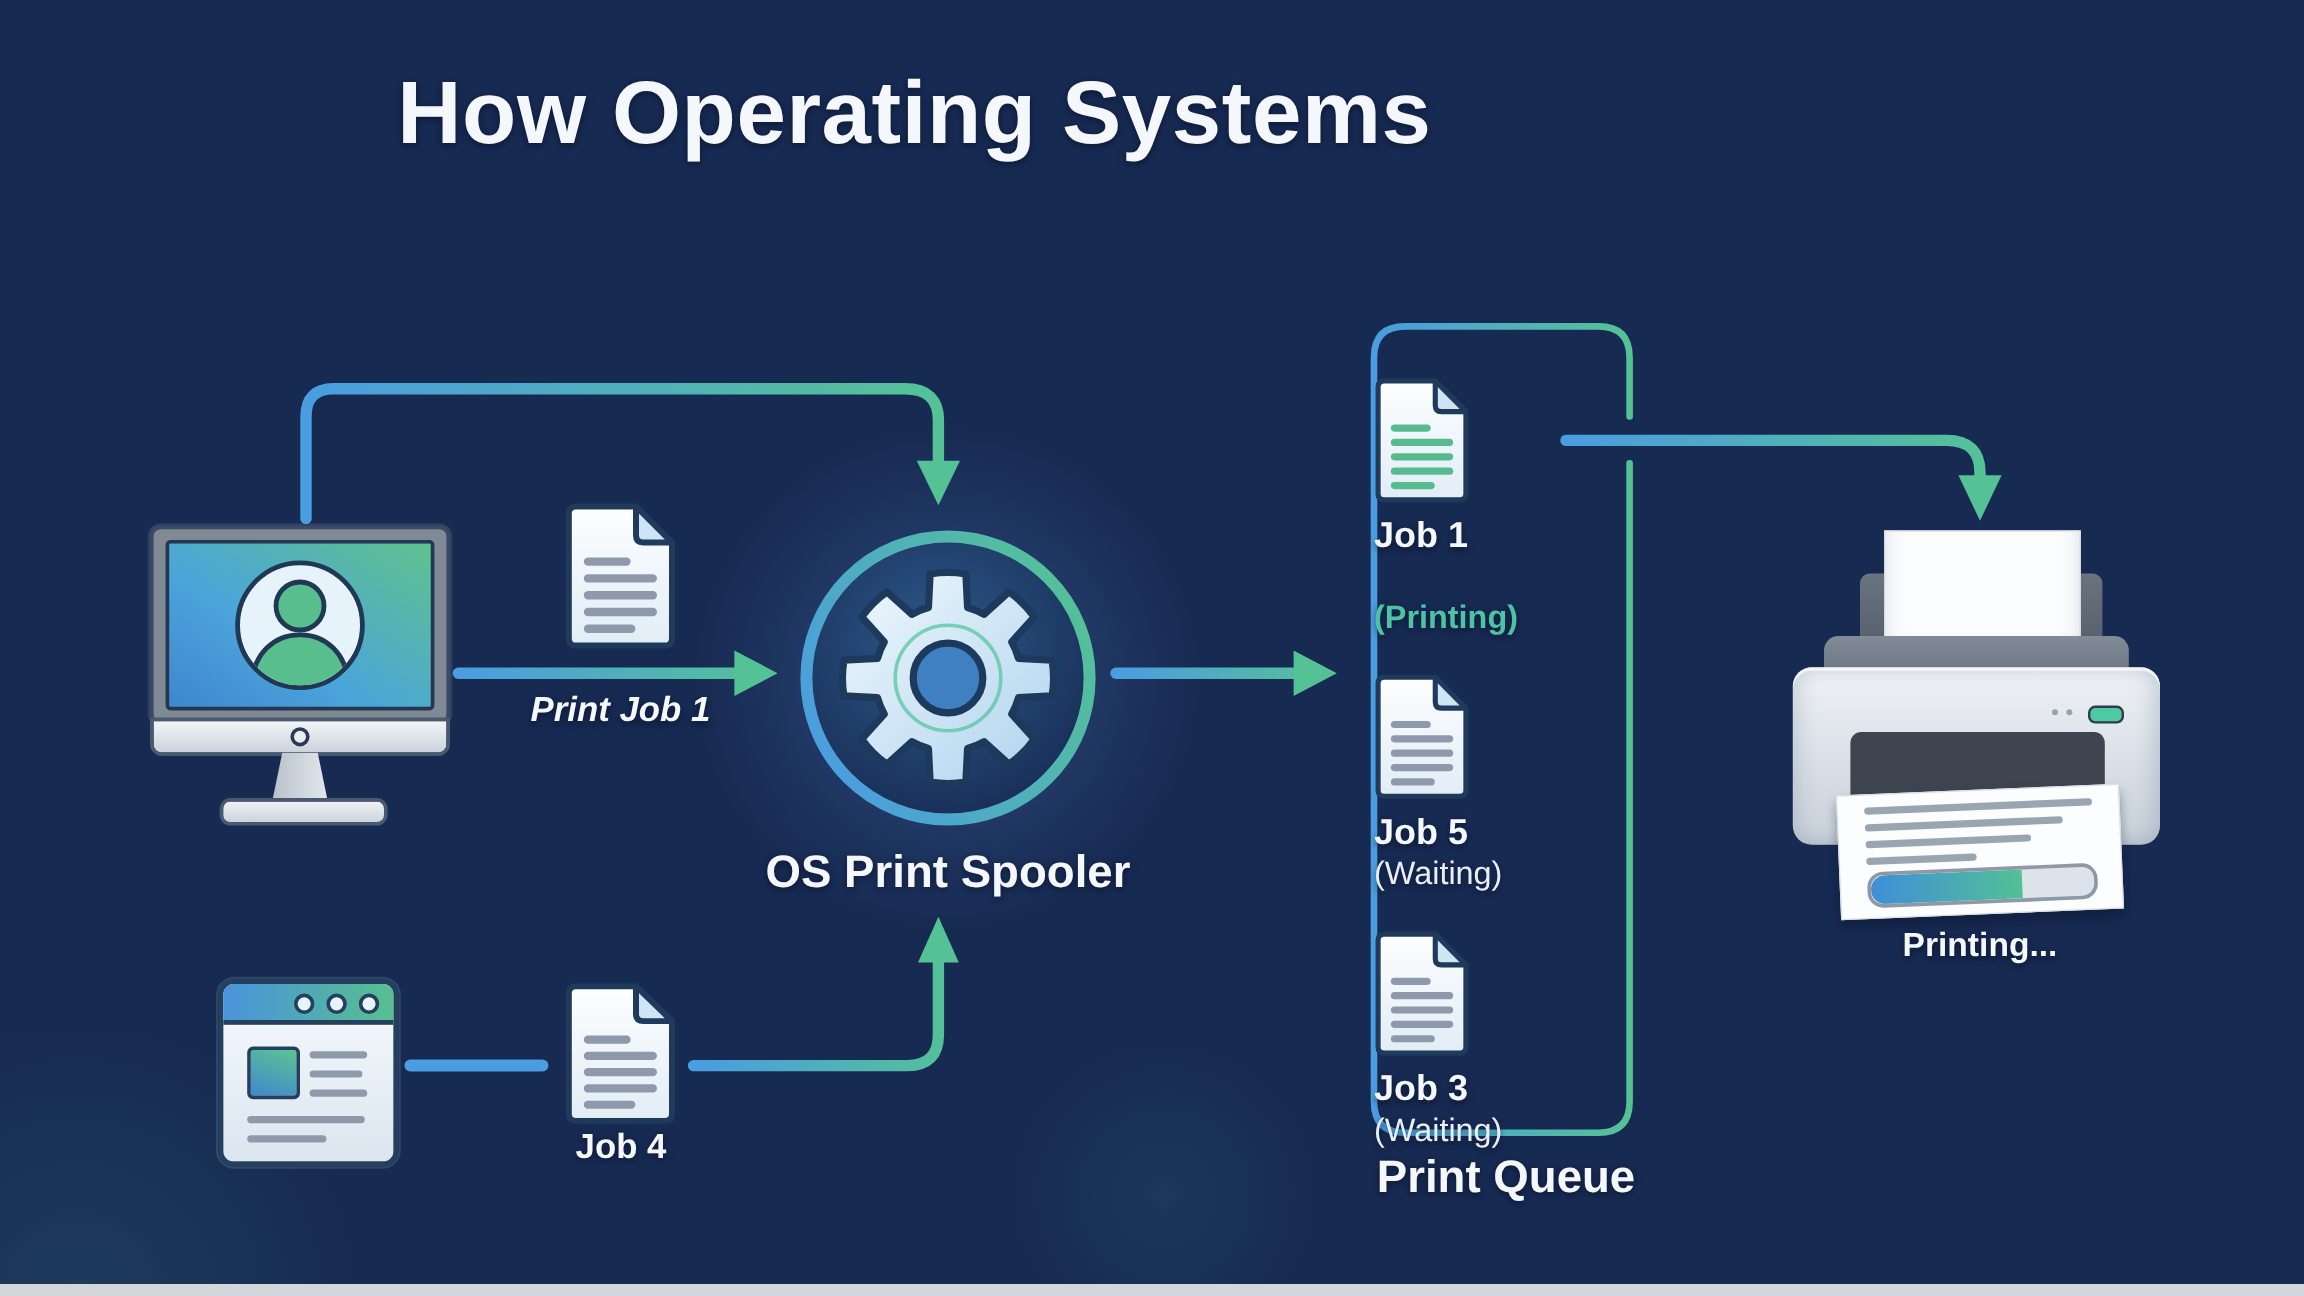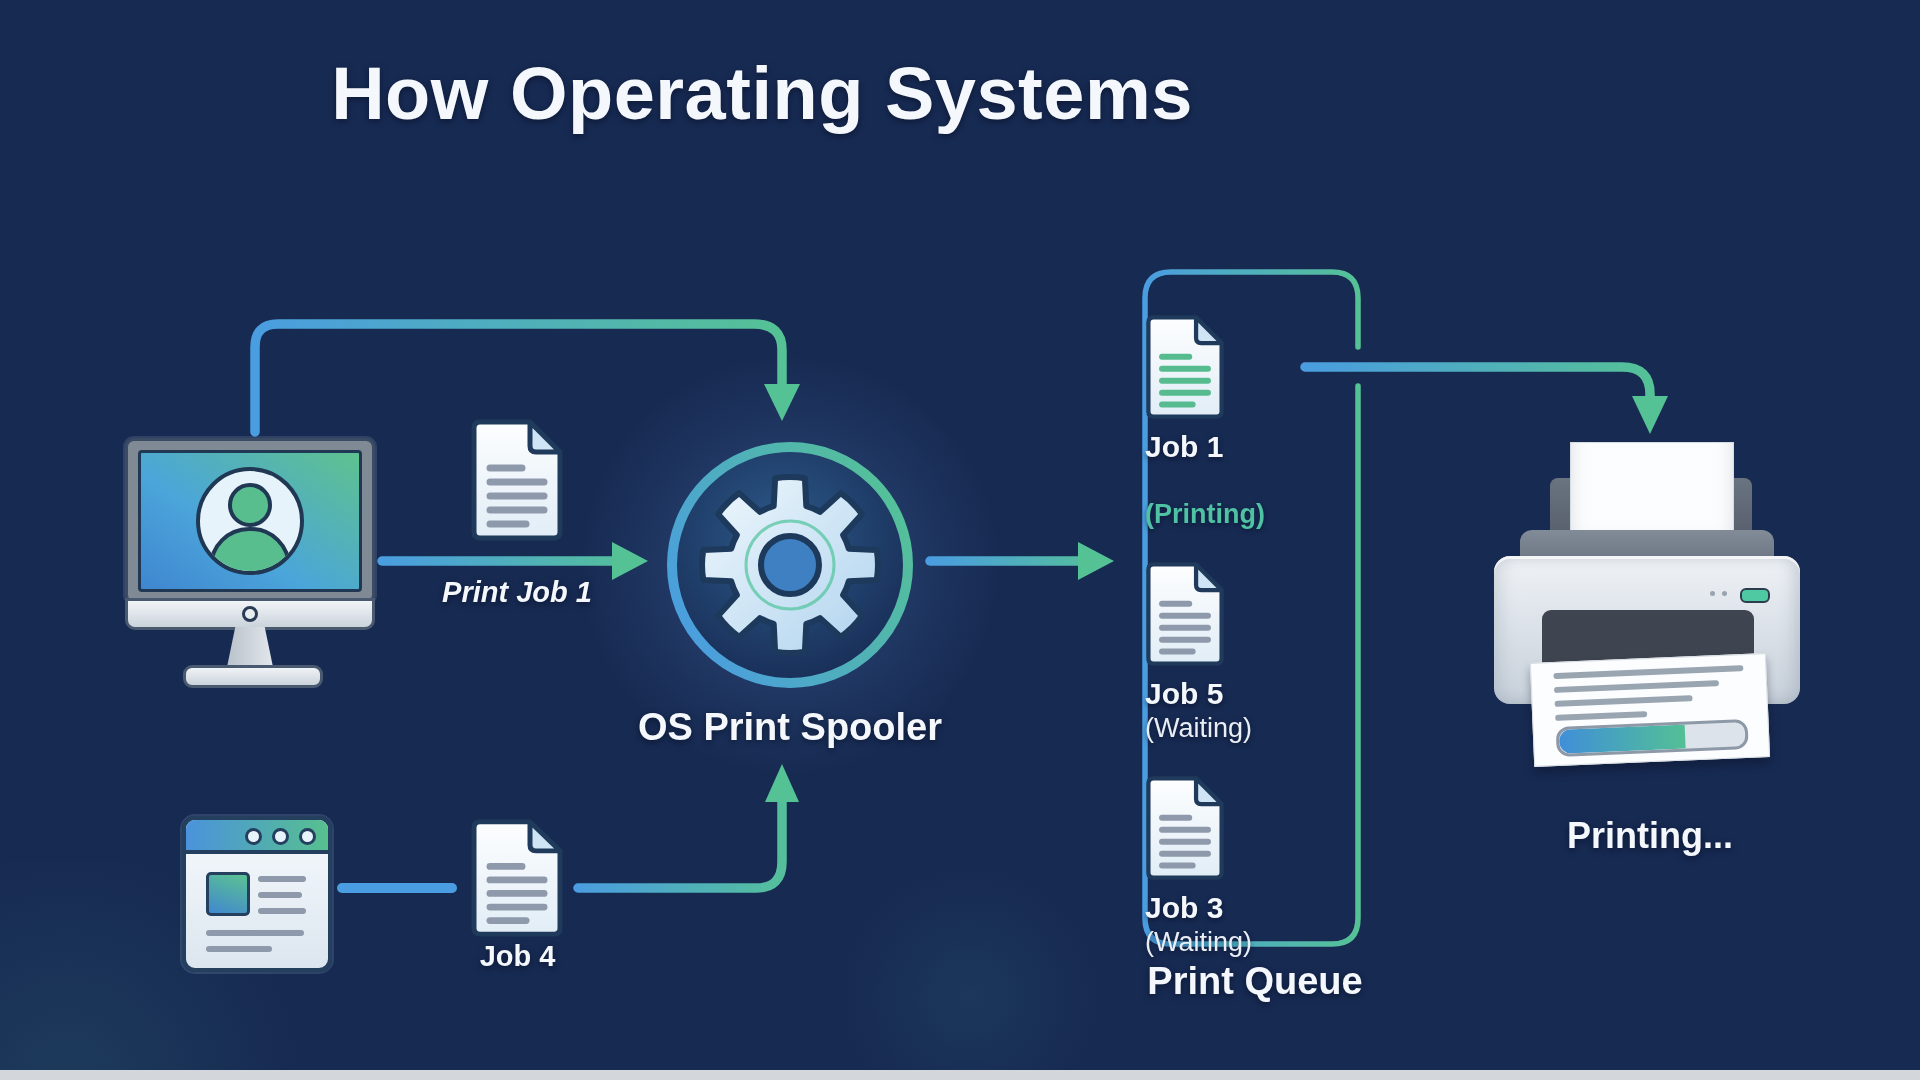--- a/index.html
+++ b/index.html
@@ -27,21 +27,21 @@
   #queue-glow{left:840px;top:840px;width:260px;height:260px;
     background:radial-gradient(circle at 50% 60%, rgba(70,170,170,.10), rgba(0,0,0,0) 65%);}
 
   .label{position:absolute;color:var(--text);font-weight:700;text-align:center;
     text-shadow:0 2px 6px rgba(3,10,28,.55);line-height:1.12;}
   #title{left:0;top:50px;width:1524px;font-size:74px;letter-spacing:.5px;line-height:87px;}
   #label-print-job-1{left:407px;top:576px;width:220px;font-size:29px;font-style:italic;}
   #label-spooler{left:580px;top:706px;width:420px;font-size:38px;}
   #label-job-4{left:430px;top:940px;width:175px;font-size:29px;}
   #label-print-queue{left:1095px;top:960px;width:320px;font-size:38px;}
-  #label-printing{left:1500px;top:772px;width:300px;font-size:36px;margin-top:44px;}
+  #label-printing{left:1500px;top:772px;width:300px;font-size:28px;}
 
   
   .doc-svg{display:block;overflow:visible;}
   .doc-page{fill:url(#docGrad);stroke:var(--doc-outline);stroke-width:5;stroke-linejoin:round;}
   .doc-fold{fill:#CFE4F5;stroke:var(--doc-outline);stroke-width:5;stroke-linejoin:round;}
   .doc-line{stroke:var(--doc-line-gray);stroke-width:7;stroke-linecap:round;}
   .doc--green .doc-line{stroke:#57BB90;}
   .abs{position:absolute;}
 
   

